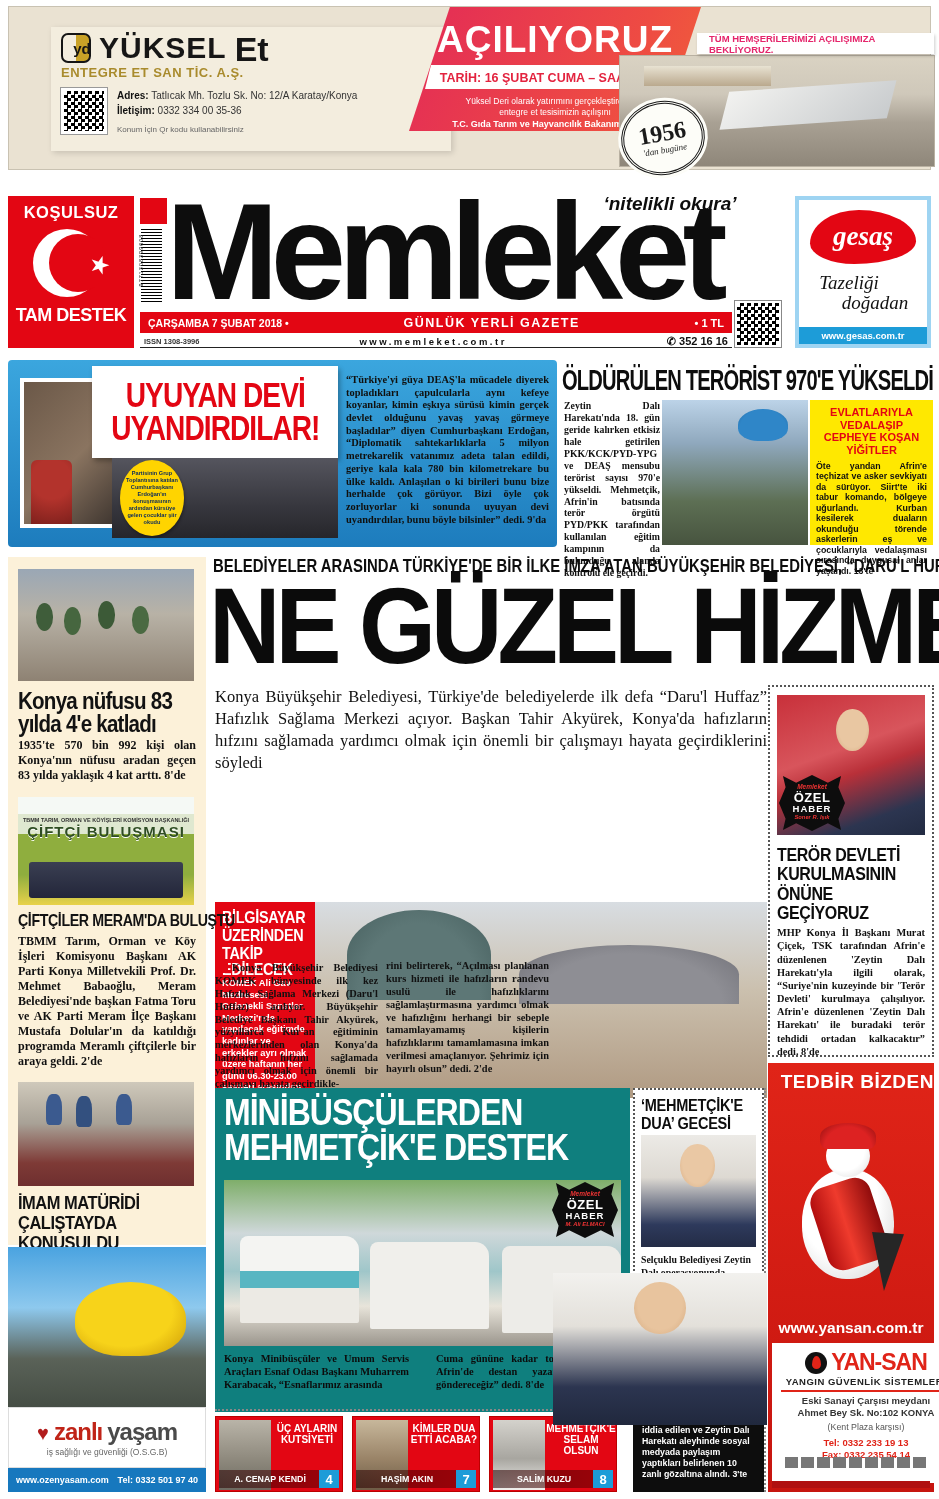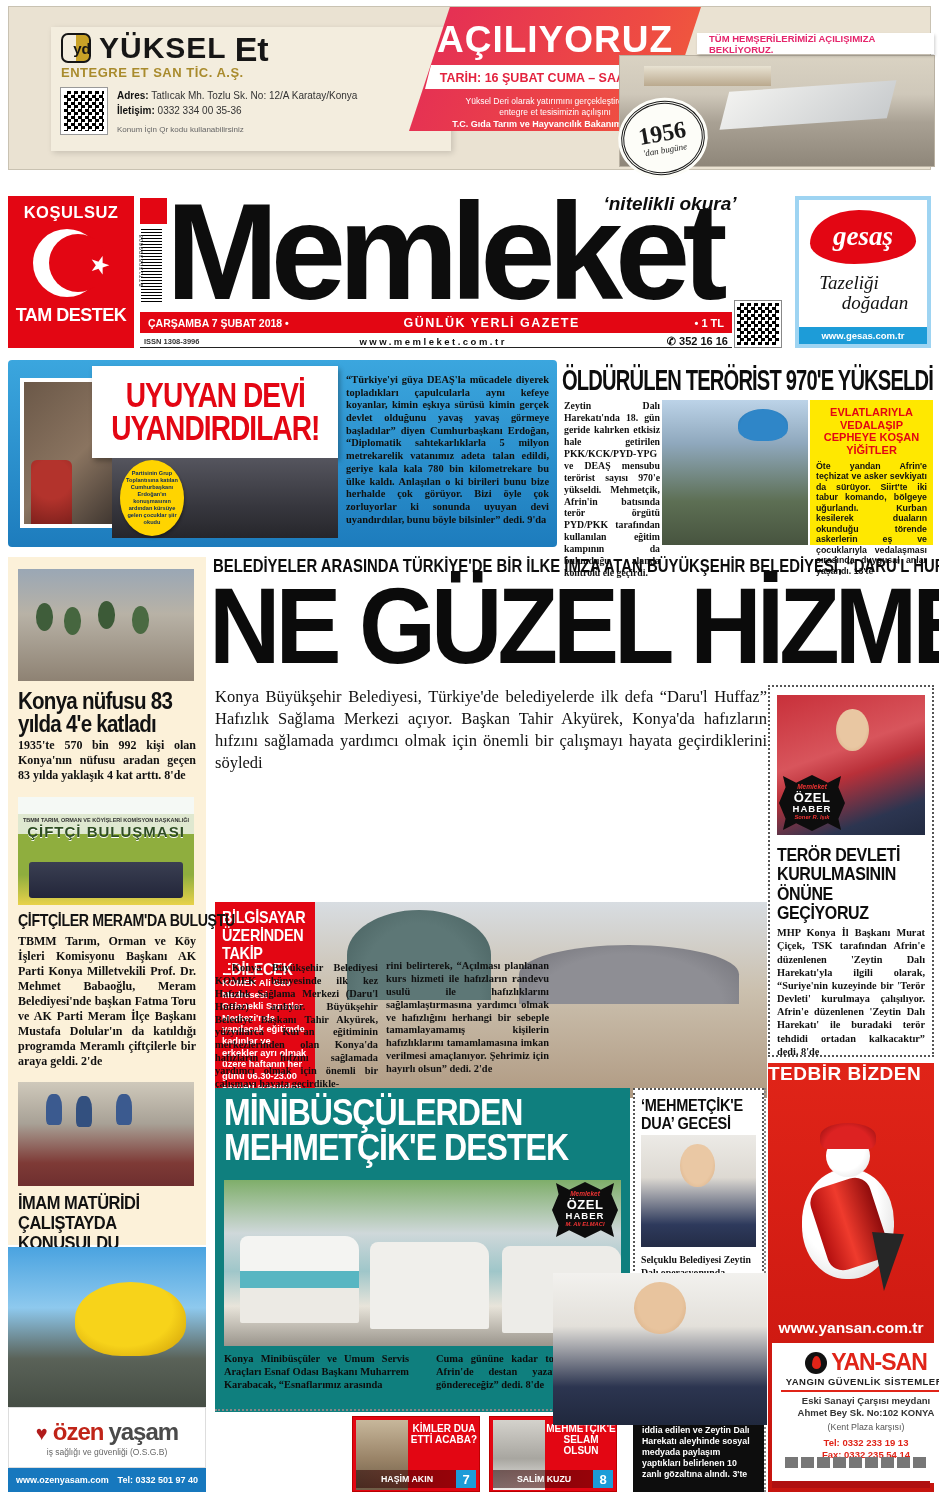--- a/index.html
+++ b/index.html
@@ -135,21 +135,21 @@
   .star-badge { position:absolute; left:2px; bottom:4px; width:66px; height:56px; background:#0d0d0d; clip-path:polygon(0 50%,10% 22%,6% 2%,26% 14%,50% 0,74% 14%,94% 2%,90% 22%,100% 50%,90% 78%,94% 98%,74% 86%,50% 100%,26% 86%,6% 98%,10% 78%); color:#fff; text-align:center; padding-top:9px; }
   .badge-brand { color:#e33; font-style:italic; font-size:6.5px; font-weight:700; line-height:1; }
   .badge-l1 { font-size:13px; font-weight:900; line-height:1; letter-spacing:.5px; }
   .badge-l2 { font-size:9.5px; font-weight:900; line-height:1.1; letter-spacing:1px; }
   .badge-by { color:#e33; font-style:italic; font-size:5.8px; font-weight:700; }
   .teror-head { font-size:16.5px; font-weight:900; color:#0d0d0d; line-height:1.05; margin-top:10px; letter-spacing:-.4px; transform:scale(.97,1.12); transform-origin:left top; }
   .teror-body { font-family:"Liberation Serif", serif; font-weight:700; font-size:10.3px; line-height:1.28; color:#111; text-align:justify; margin-top:12px; }
 
   
   .yansan { left:768px; top:1063px; width:166px; height:429px; background:linear-gradient(180deg,#e02418 0%,#c6150f 100%); }
-  .yansan-slogan { color:#fff; font-size:19px; font-weight:700; text-align:left; letter-spacing:.5px; }
+  .yansan-slogan { color:#fff; font-size:19px; font-weight:700; text-align:right; padding-top:8px; letter-spacing:.5px; }
   .mascot { position:absolute; left:28px; top:60px; width:110px; height:190px; }
   .mascot-head { position:absolute; left:30px; top:12px; width:44px; height:42px; background:radial-gradient(circle at 40% 35%, #fff 0 55%, #d9d9d9 100%); border-radius:50%; }
   .mascot-helmet { position:absolute; left:24px; top:0px; width:56px; height:26px; background:radial-gradient(ellipse at 50% 100%, #d22 0 60%, #8f0f0f 100%); border-radius:50% 50% 8px 8px; }
   .mascot-body { position:absolute; left:6px; top:46px; width:92px; height:110px; background:radial-gradient(ellipse at 40% 30%, #fff 0 50%, #cfcfcf 100%); border-radius:48%; }
   .mascot-ext { position:absolute; left:22px; top:58px; width:62px; height:86px; background:linear-gradient(90deg,#b30f0f,#ef3b2d 45%,#8f0c0c); border-radius:16px; transform:rotate(-18deg); }
   .mascot-cone { position:absolute; left:74px; top:110px; width:0; height:0; border-left:16px solid transparent; border-right:16px solid transparent; border-top:58px solid #262626; transform:rotate(4deg); }
   .yansan-web { position:absolute; left:0; top:256px; width:100%; text-align:center; color:#fff; font-size:15.5px; font-weight:900; }
   .yansan-white { position:absolute; left:4px; top:280px; width:188px; height:140px; background:#fff; text-align:center; padding-top:6px; }
   .yansan-logo-row { display:flex; align-items:center; justify-content:center; gap:4px; }
   .flame-circle { width:22px; height:22px; background:#111; border-radius:50%; position:relative; }
@@ -312,21 +312,21 @@
     <div class="sb-photo3 ph"></div>
     <div class="sb-h3">İMAM MATÜRİDİ ÇALIŞTAYDA KONUŞULDU</div>
     <div class="sb-body">Selçuk Üniversitesi İmam Matüridi Uygulama ve Araştırma Merkezi tarafından “İmam Matüridi Araştırmaları Çalıştayı” gerçekleştirildi. 5'te</div>
   </div>
 
   <div class="abs ozen">
     <div class="ozen-photo ph"></div>
     <div class="ozen-band">
       <div class="ozen-logo-row">
         <span class="ozen-heart">♥</span>
-        <span class="ozen-b1">özen</span>
+        <span class="ozen-b1">zanlı</span>
         <span class="ozen-b2">yaşam</span>
       </div>
       <div class="ozen-sub">iş sağlığı ve güvenliği (O.S.G.B)</div>
     </div>
     <div class="ozen-blue">
       <span>www.ozenyasam.com</span>
       <span>Tel: 0332 501 97 40</span>
     </div>
   </div>
 
@@ -404,20 +404,26 @@
   </div>
 
   <div class="abs pkk-box">
     <div class="pkk-head">KONYA'DA PKK OPERASYONU</div>
     <div class="pkk-body">Konya'da, terör örgütü PKK ile bağlantısı olduğu iddia edilen ve Zeytin Dalı Harekatı aleyhinde sosyal medyada paylaşım yaptıkları belirlenen 10 zanlı gözaltına alındı. 3'te</div>
   </div>
 
   <div class="abs hdots"></div>
   <div class="abs vdots"></div>
 
+  <div class="abs colm colm1">
+    <div class="colm-photo ph head1"></div>
+    <div class="colm-title">ÜÇ AYLARIN KUTSİYETİ</div>
+    <div class="colm-name">A. CENAP KENDİ</div>
+    <div class="colm-num">4</div>
+  </div>
   <div class="abs colm colm2">
     <div class="colm-photo ph head2"></div>
     <div class="colm-title">KİMLER DUA ETTİ ACABA?</div>
     <div class="colm-name">HAŞİM AKIN</div>
     <div class="colm-num">7</div>
   </div>
   <div class="abs colm colm3">
     <div class="colm-photo ph head3"></div>
     <div class="colm-title">MEHMETÇİK'E SELAM OLSUN</div>
     <div class="colm-name">SALİM KUZU</div>

